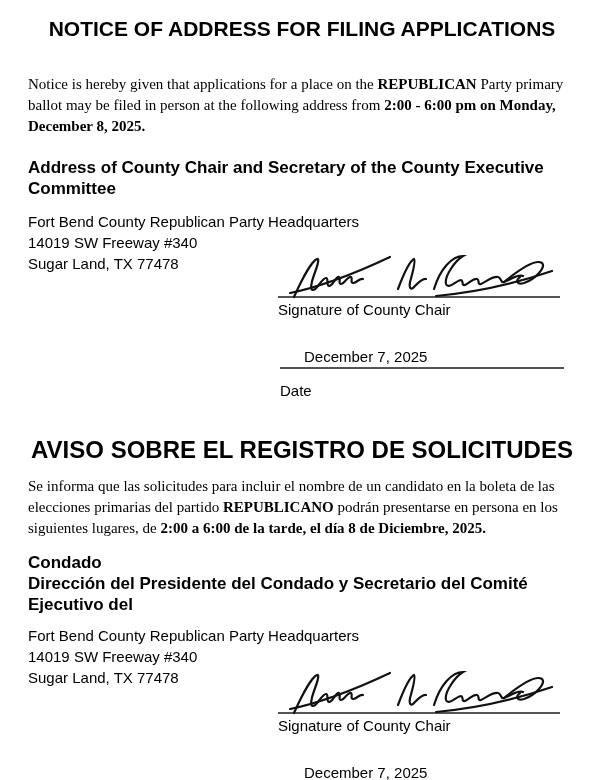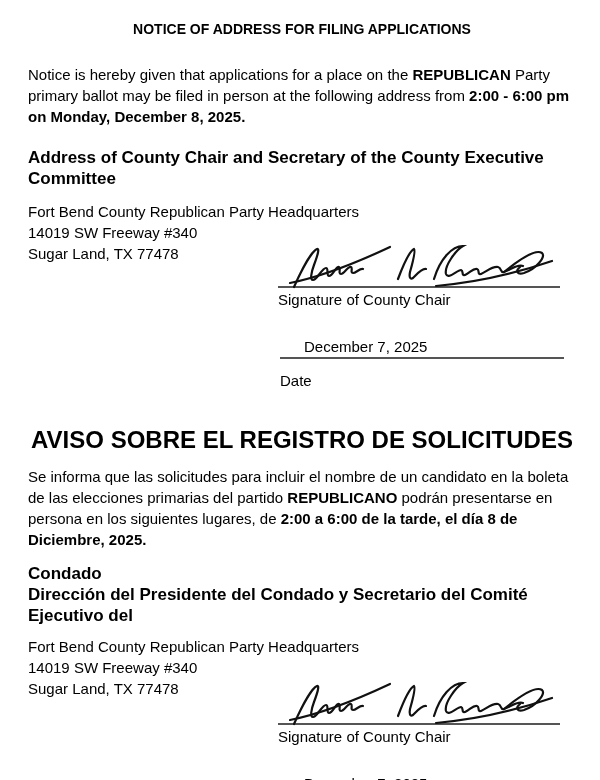--- a/index.html
+++ b/index.html
@@ -9,28 +9,28 @@
     height: 780px;
     background: #ffffff;
     color: #000000;
     font-family: "Liberation Sans", sans-serif;
     font-size: 15px;
     line-height: 21px;
     overflow: hidden;
   }
   .page { padding: 0 24px 0 28px; width: 600px; }
   .doc-title {
-    font-size: 14px;
+    font-size: 21px;
     line-height: 26px;
     font-weight: bold;
     text-align: center;
     margin: 16px 0 0 0;
   }
   .doc-title.es { margin-top: 36px; font-size: 24px; }
-  .para { margin: 22px 0 0 0; max-width: 544px; }
+  .para { margin: 32px 0 0 0; max-width: 544px; font-family: Liberation Serif, serif; }
   .para.es { margin-top: 13px; }
   .b { font-weight: bold; }
   .addr-heading {
     font-weight: bold;
     margin: 20px 0 0 0;
     font-size: 17px;
     max-width: 548px;
   }
   .addr-heading.es { margin-top: 13px; }
   .address { margin-top: 12px; }

